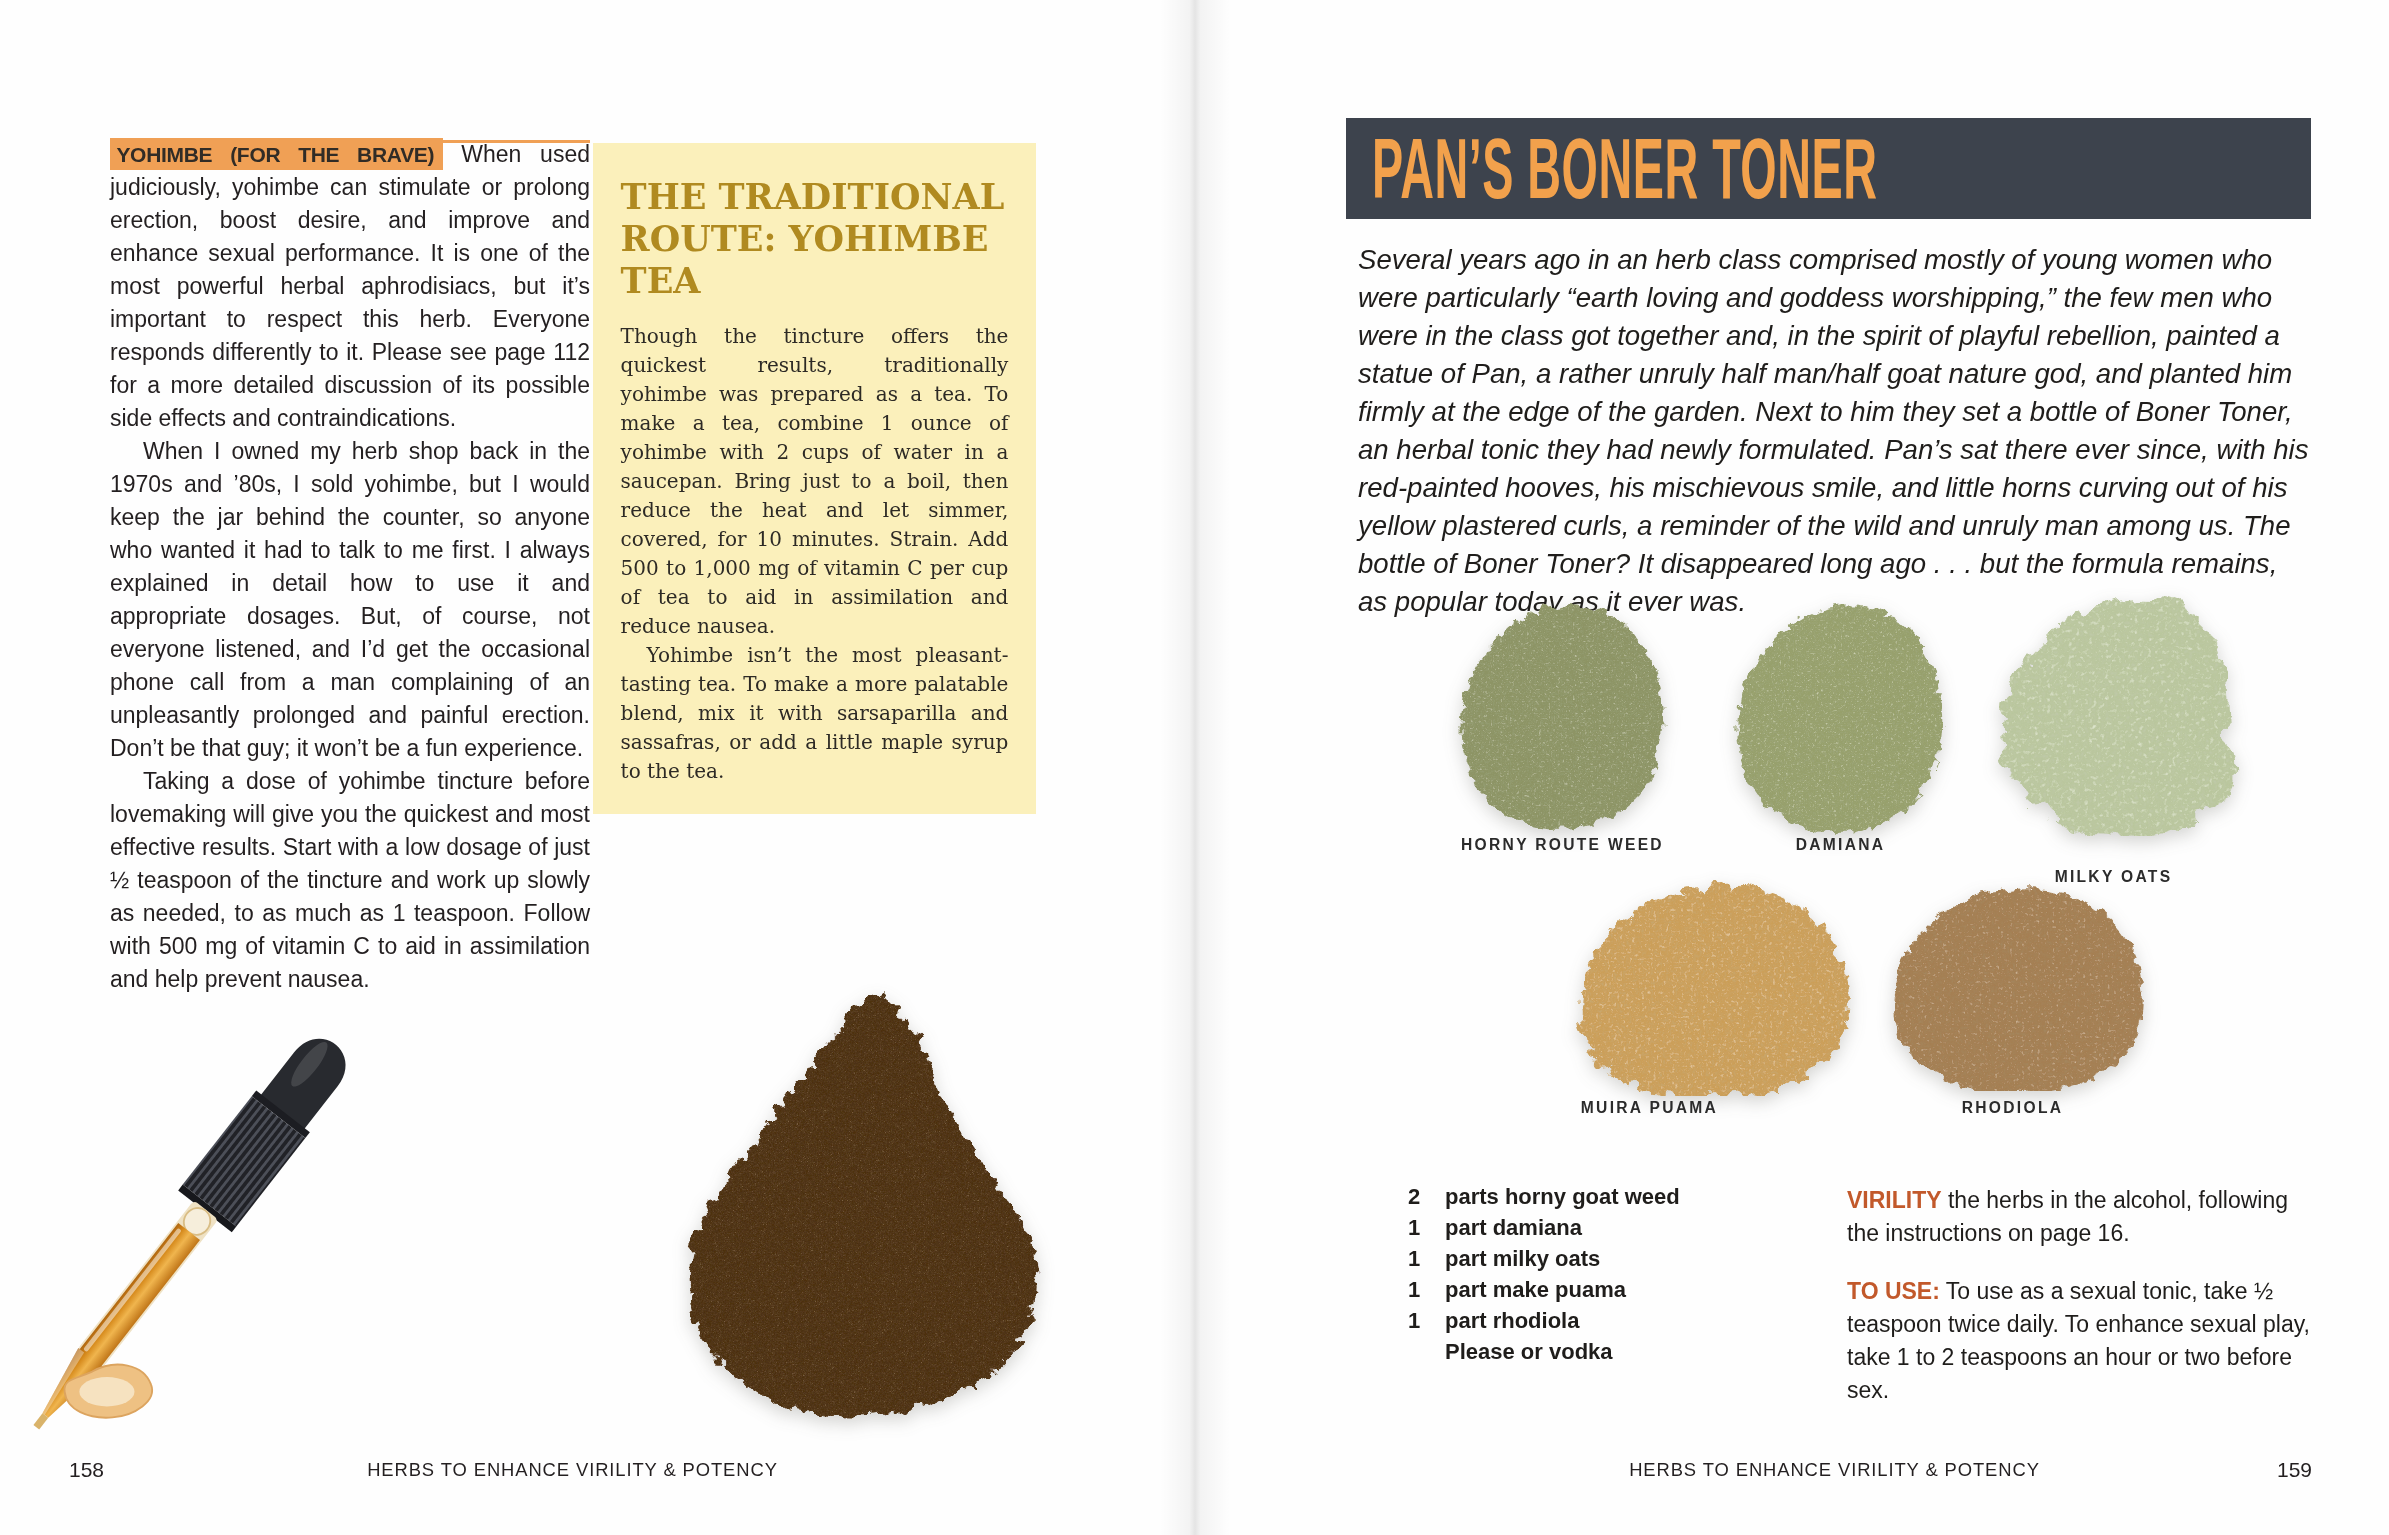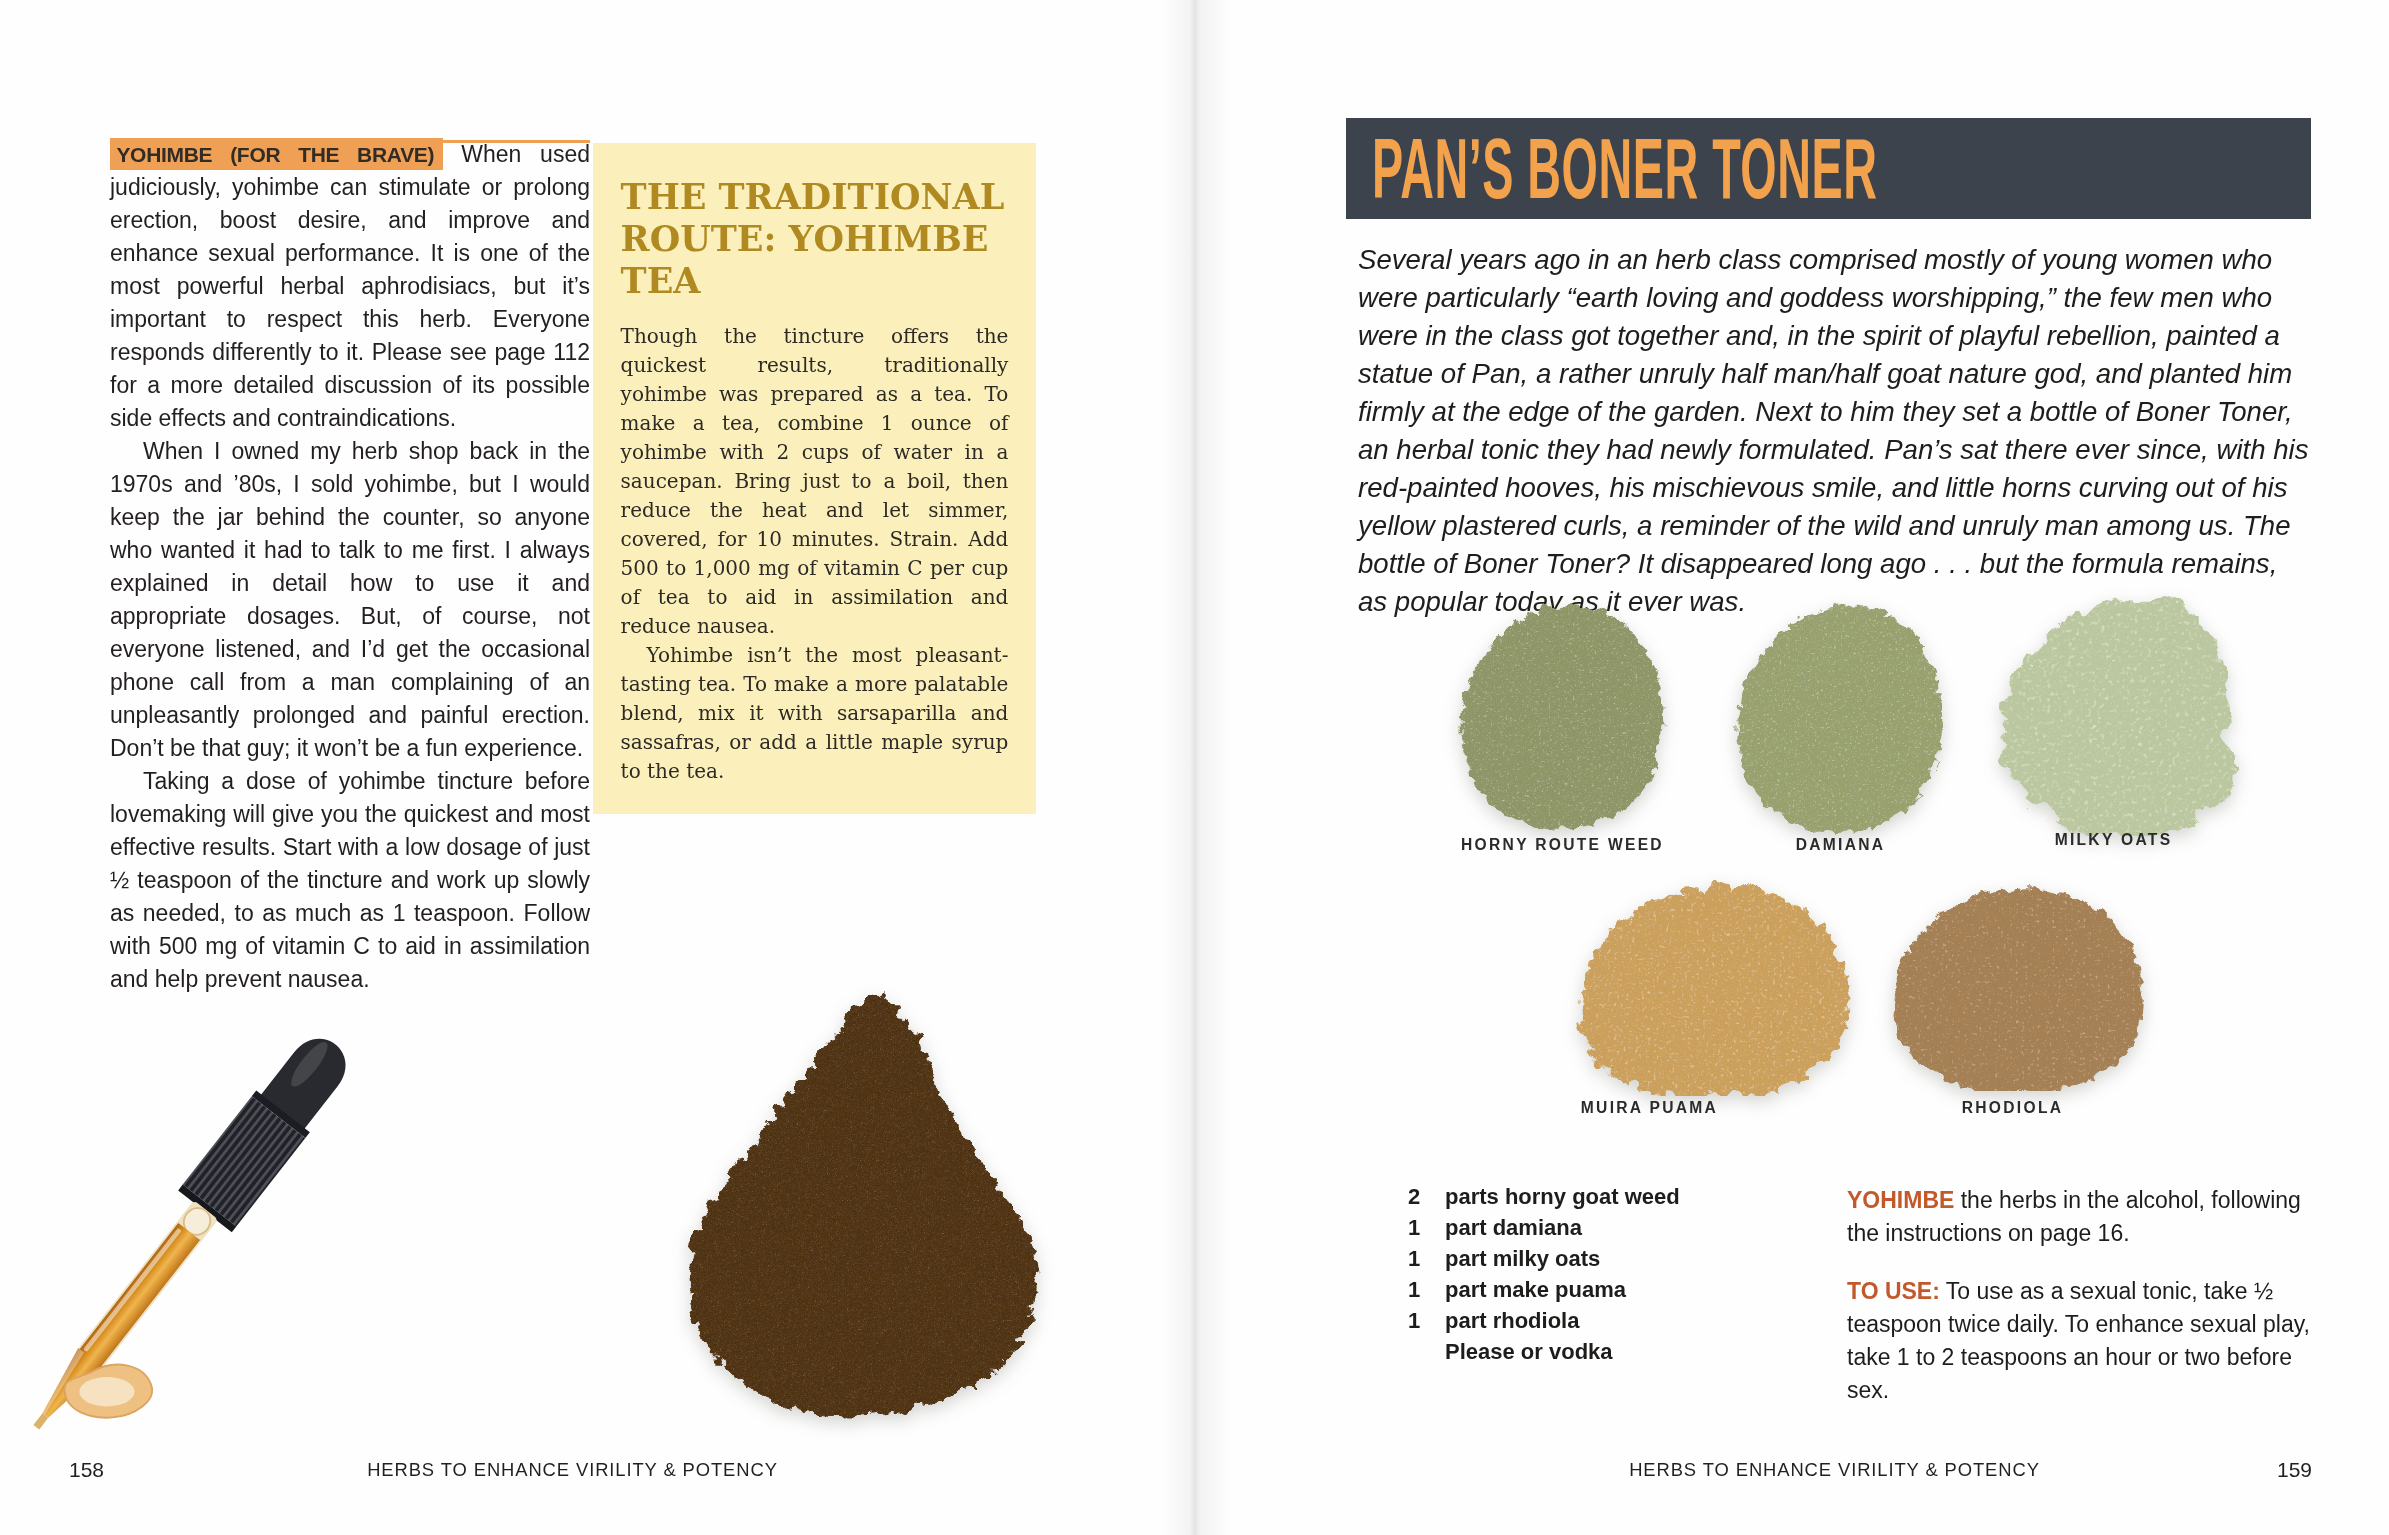--- a/index.html
+++ b/index.html
@@ -214,21 +214,21 @@
       <path filter="url(#f-hgw)" fill="#8d9465" d="M125,6 C170,2 206,30 222,76 C238,120 236,170 210,206 C184,240 140,254 100,248 C60,242 24,212 14,166 C4,120 22,66 56,36 C82,13 100,9 125,6 Z"></path>
     </svg>
     <svg class="photo pile" style="left:1723px;top:596px" width="234" height="239" viewBox="0 0 255 260">
       <path filter="url(#f-dam)" fill="#97a06c" d="M128,6 C174,2 212,32 226,78 C240,124 238,174 212,210 C186,246 142,258 100,252 C60,246 24,214 14,168 C4,122 24,68 58,38 C84,14 102,10 128,6 Z"></path>
     </svg>
     <svg class="photo pile" style="left:1980px;top:588px" width="267" height="248" viewBox="0 0 290 270">
       <path filter="url(#f-oats)" fill="#b9c69c" d="M150,8 C195,0 235,18 252,56 C270,95 262,140 270,180 C276,216 252,248 210,258 C168,268 120,266 84,250 C48,234 22,204 18,162 C14,118 36,80 66,50 C96,22 118,14 150,8 Z"></path>
     </svg>
     <div class="herb-label" style="left:1452px;top:836px">HORNY ROUTE WEED</div>
     <div class="herb-label" style="left:1730px;top:836px">DAMIANA</div>
-    <div class="herb-label" style="left:2003px;top:831px">MILKY OATS</div>
+    <div class="herb-label" style="left:2003px;top:868px">MILKY OATS</div>
 
     <svg class="photo pile" style="left:1562px;top:875px" width="294" height="221" viewBox="0 0 320 240">
       <path filter="url(#f-muira)" fill="#cc9f58" d="M160,10 C210,2 258,20 284,58 C308,92 312,138 296,176 C280,212 236,232 184,236 C132,240 76,236 44,208 C16,182 8,140 20,102 C32,64 70,30 110,16 C126,10 142,12 160,10 Z"></path>
     </svg>
     <svg class="photo pile" style="left:1875px;top:880px" width="276" height="211" viewBox="0 0 300 230">
       <path filter="url(#f-rhod)" fill="#a57f52" d="M150,8 C198,2 244,22 268,58 C290,92 294,134 280,168 C264,204 222,224 172,228 C122,232 72,224 44,196 C18,170 10,132 22,96 C34,60 68,28 108,14 C122,9 136,10 150,8 Z"></path>
     </svg>
     <div class="herb-label" style="left:1539px;top:1099px">MUIRA PUAMA</div>
     <div class="herb-label" style="left:1902px;top:1099px">RHODIOLA</div>
 
@@ -253,21 +253,21 @@
         <span class="ing-qty">1</span>
         <span class="ing-text">part rhodiola</span>
       </div>
       <div class="ing-row">
         <span class="ing-qty"></span>
         <span class="ing-text">Please or vodka</span>
       </div>
     </div>
 
     <div class="instructions">
-      <p><span class="lead">YOHIMBE</span><span> the herbs in the alcohol, following the instructions on page 16.</span></p>
+      <p><span class="lead">VIRILITY</span><span> the herbs in the alcohol, following the instructions on page 16.</span></p>
       <p><span class="lead">TO USE:</span><span> To use as a sexual tonic, take ½ teaspoon twice daily. To enhance sexual play, take 1 to 2 teaspoons an hour or two before sex.</span></p>
     </div>
 
     <div class="footer-title" style="left:1358px;width:953px">HERBS TO ENHANCE VIRILITY &amp; POTENCY</div>
     <div class="footer-num" style="left:2238px;width:74px;text-align:right">159</div>
   </section>
 </div>
 
 
 </body></html>

